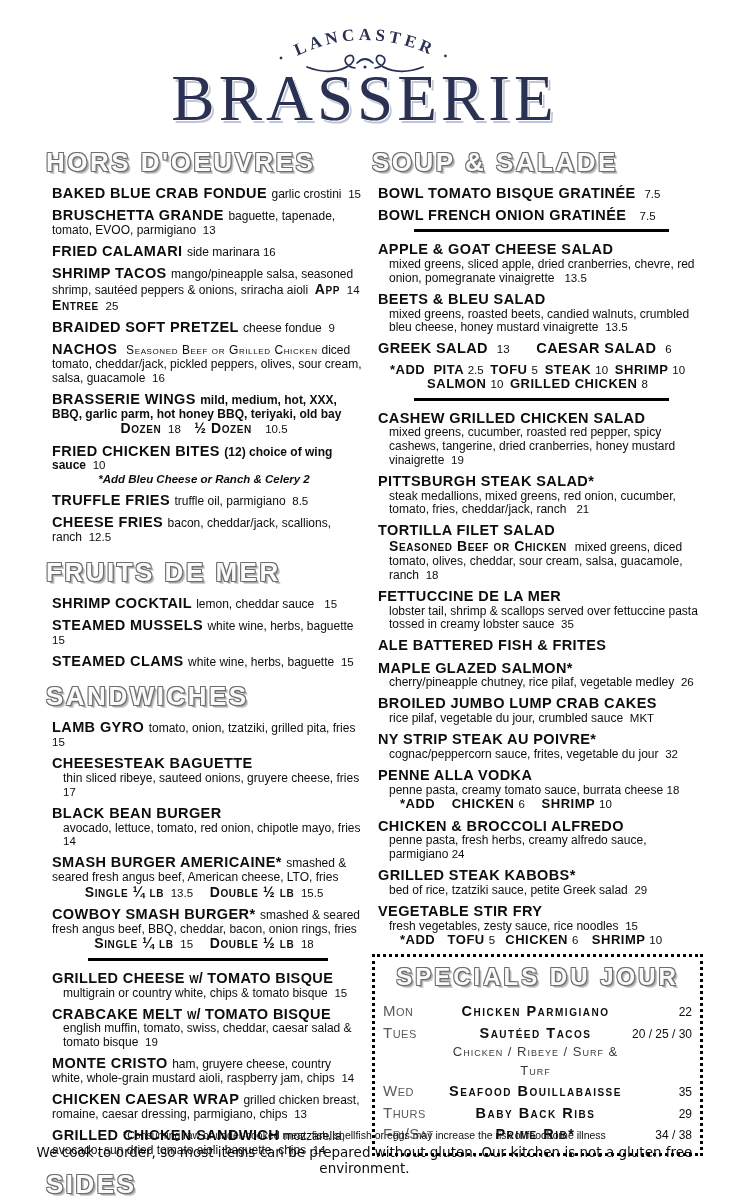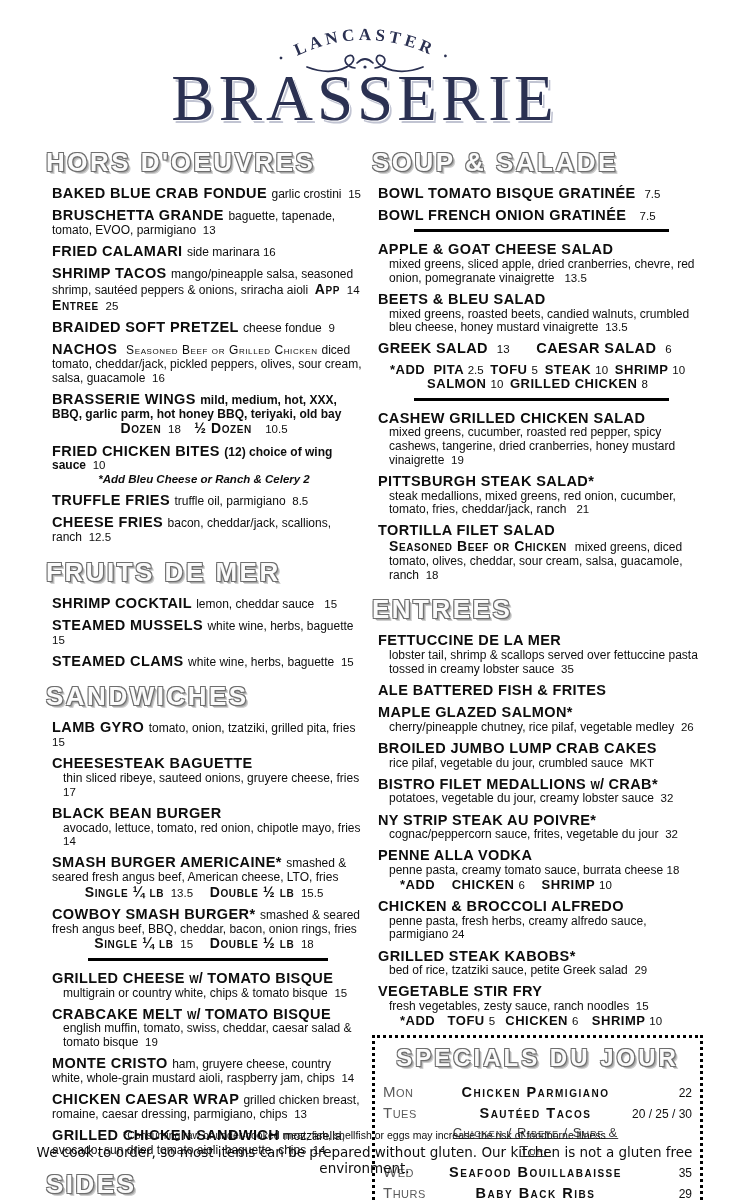--- a/index.html
+++ b/index.html
@@ -47,21 +47,21 @@
 
   
   .specials{border:3px dotted #000;padding:4px 8px 8px;margin-top:6px;}
   .sp-h{font-size:24px;font-weight:800;letter-spacing:3px;text-align:center;margin:2px 0 9px;color:#fbfbfb;
         text-shadow:-1px -1px 0 #6e6e6e,1px -1px 0 #6e6e6e,-1px 1px 0 #6e6e6e,1px 1px 0 #6e6e6e,
                     2px 2px 0 #a8a8a8,3px 3px 0 #cfcfcf;}
   .sp-row{display:flex;align-items:baseline;line-height:1.42;}
   .sp-day{width:62px;font-variant:small-caps;font-size:15px;color:#5a5a5a;letter-spacing:0.5px;}
   .sp-dish{flex:1;text-align:center;font-variant:small-caps;font-weight:bold;font-size:14.5px;letter-spacing:1.5px;}
   .sp-price{width:66px;text-align:right;font-size:12px;}
-  .sp-sub .sp-dish{font-weight:normal;color:#3a3a3a;font-size:13px;letter-spacing:1px;text-decoration:underline;}
+  .sp-sub .sp-dish{font-weight:normal;color:#3a3a3a;font-size:13px;letter-spacing:1px;}
 
   
   footer{position:absolute;left:0;right:0;bottom:24px;text-align:center;}
   .foot1{font-size:10.5px;margin:0 0 3px;}
   .foot2{font-size:13.5px;margin:0;font-family:"DejaVu Sans",sans-serif;}
 </style>
 </head>
 <body>
 
 <div class="page" data-name="menu-page">
@@ -213,60 +213,55 @@
           <div class="item" data-name="menu-item">
             <p class="line" data-name="menu-line"><span class="s-n" data-name="item-name">PITTSBURGH STEAK SALAD*</span></p>
             <p class="line l-i1" data-name="menu-line"><span class="s-d" data-name="item-desc">steak medallions, mixed greens, red onion, cucumber, tomato, fries, cheddar/jack, ranch   </span><span class="s-p" data-name="item-price">21</span></p>
           </div>
           <div class="item" data-name="menu-item">
             <p class="line" data-name="menu-line"><span class="s-n" data-name="item-name">TORTILLA FILET SALAD</span></p>
             <p class="line l-i1" data-name="menu-line"><span class="s-scb" data-name="item-option">Seasoned Beef or Chicken </span><span class="s-d" data-name="item-desc"> mixed greens, diced tomato, olives, cheddar, sour cream, salsa, guacamole, ranch  </span><span class="s-p" data-name="item-price">18</span></p>
           </div>
         </section>
         <section data-name="menu-section-entrees">
-          <h2 class="sec-h" data-name="section-header-entrees">ENTREES</h2>
           <div class="item" data-name="menu-item">
             <p class="line" data-name="menu-line"><span class="s-n" data-name="item-name">FETTUCCINE DE LA MER</span></p>
             <p class="line l-i1" data-name="menu-line"><span class="s-d" data-name="item-desc">lobster tail, shrimp &amp; scallops served over fettuccine pasta tossed in creamy lobster sauce  </span><span class="s-p" data-name="item-price">35</span></p>
           </div>
           <div class="item" data-name="menu-item">
             <p class="line" data-name="menu-line"><span class="s-n" data-name="item-name">ALE BATTERED FISH &amp; FRITES</span></p>
           </div>
           <div class="item" data-name="menu-item">
             <p class="line" data-name="menu-line"><span class="s-n" data-name="item-name">MAPLE GLAZED SALMON*</span></p>
             <p class="line l-i1" data-name="menu-line"><span class="s-d" data-name="item-desc">cherry/pineapple chutney, rice pilaf, vegetable medley  </span><span class="s-p" data-name="item-price">26</span></p>
           </div>
           <div class="item" data-name="menu-item">
             <p class="line" data-name="menu-line"><span class="s-n" data-name="item-name">BROILED JUMBO LUMP CRAB CAKES</span></p>
             <p class="line l-i1" data-name="menu-line"><span class="s-d" data-name="item-desc">rice pilaf, vegetable du jour, crumbled sauce  </span><span class="s-p" data-name="item-price">MKT</span></p>
-          </div>
-          <div class="item" data-name="menu-item">
-            <p class="line" data-name="menu-line"><span class="s-n" data-name="item-name">BISTRO FILET MEDALLIONS </span><span class="s-nsc" data-name="item-name">w/</span><span class="s-n" data-name="item-name"> CRAB*</span></p>
-            <p class="line l-i1" data-name="menu-line"><span class="s-d" data-name="item-desc">potatoes, vegetable du jour, creamy lobster sauce  </span><span class="s-p" data-name="item-price">32</span></p>
           </div>
           <div class="item" data-name="menu-item">
             <p class="line" data-name="menu-line"><span class="s-n" data-name="item-name">NY STRIP STEAK AU POIVRE*</span></p>
             <p class="line l-i1" data-name="menu-line"><span class="s-d" data-name="item-desc">cognac/peppercorn sauce, frites, vegetable du jour  </span><span class="s-p" data-name="item-price">32</span></p>
           </div>
           <div class="item" data-name="menu-item">
             <p class="line" data-name="menu-line"><span class="s-n" data-name="item-name">PENNE ALLA VODKA</span></p>
             <p class="line l-i1" data-name="menu-line"><span class="s-d" data-name="item-desc">penne pasta, creamy tomato sauce, burrata cheese </span><span class="s-p" data-name="item-price">18</span></p>
             <p class="line l-i3" data-name="menu-line"><span class="s-tok" data-name="add-on-option">*ADD    CHICKEN </span><span class="s-p" data-name="item-price">6</span><span class="s-d" data-name="item-desc">     </span><span class="s-tok" data-name="add-on-option">SHRIMP </span><span class="s-p" data-name="item-price">10</span></p>
           </div>
           <div class="item" data-name="menu-item">
             <p class="line" data-name="menu-line"><span class="s-n" data-name="item-name">CHICKEN &amp; BROCCOLI ALFREDO</span></p>
             <p class="line l-i1" data-name="menu-line"><span class="s-d" data-name="item-desc">penne pasta, fresh herbs, creamy alfredo sauce, parmigiano </span><span class="s-p" data-name="item-price">24</span></p>
           </div>
           <div class="item" data-name="menu-item">
             <p class="line" data-name="menu-line"><span class="s-n" data-name="item-name">GRILLED STEAK KABOBS*</span></p>
             <p class="line l-i1" data-name="menu-line"><span class="s-d" data-name="item-desc">bed of rice, tzatziki sauce, petite Greek salad  </span><span class="s-p" data-name="item-price">29</span></p>
           </div>
           <div class="item" data-name="menu-item">
             <p class="line" data-name="menu-line"><span class="s-n" data-name="item-name">VEGETABLE STIR FRY</span></p>
-            <p class="line l-i1" data-name="menu-line"><span class="s-d" data-name="item-desc">fresh vegetables, zesty sauce, ranch noodles  </span><span class="s-p" data-name="item-price">15</span></p>
+            <p class="line l-i1" data-name="menu-line"><span class="s-d" data-name="item-desc">fresh vegetables, zesty sauce, rice noodles  </span><span class="s-p" data-name="item-price">15</span></p>
             <p class="line l-i3" data-name="menu-line"><span class="s-tok" data-name="add-on-option">*ADD   TOFU </span><span class="s-p" data-name="item-price">5</span><span class="s-d" data-name="item-desc">   </span><span class="s-tok" data-name="add-on-option">CHICKEN </span><span class="s-p" data-name="item-price">6</span><span class="s-d" data-name="item-desc">    </span><span class="s-tok" data-name="add-on-option">SHRIMP </span><span class="s-p" data-name="item-price">10</span></p>
           </div>
         </section>
         <div class="specials" data-name="specials-du-jour-box">
           <h2 class="sp-h" data-name="section-header-specials-du-jour">SPECIALS DU JOUR</h2>
           <div class="sp-row" data-name="specials-row">
             <span class="sp-day" data-name="specials-day">Mon</span>
             <span class="sp-dish" data-name="specials-dish">Chicken Parmigiano</span>
             <span class="sp-price" data-name="specials-price">22</span>
           </div>

